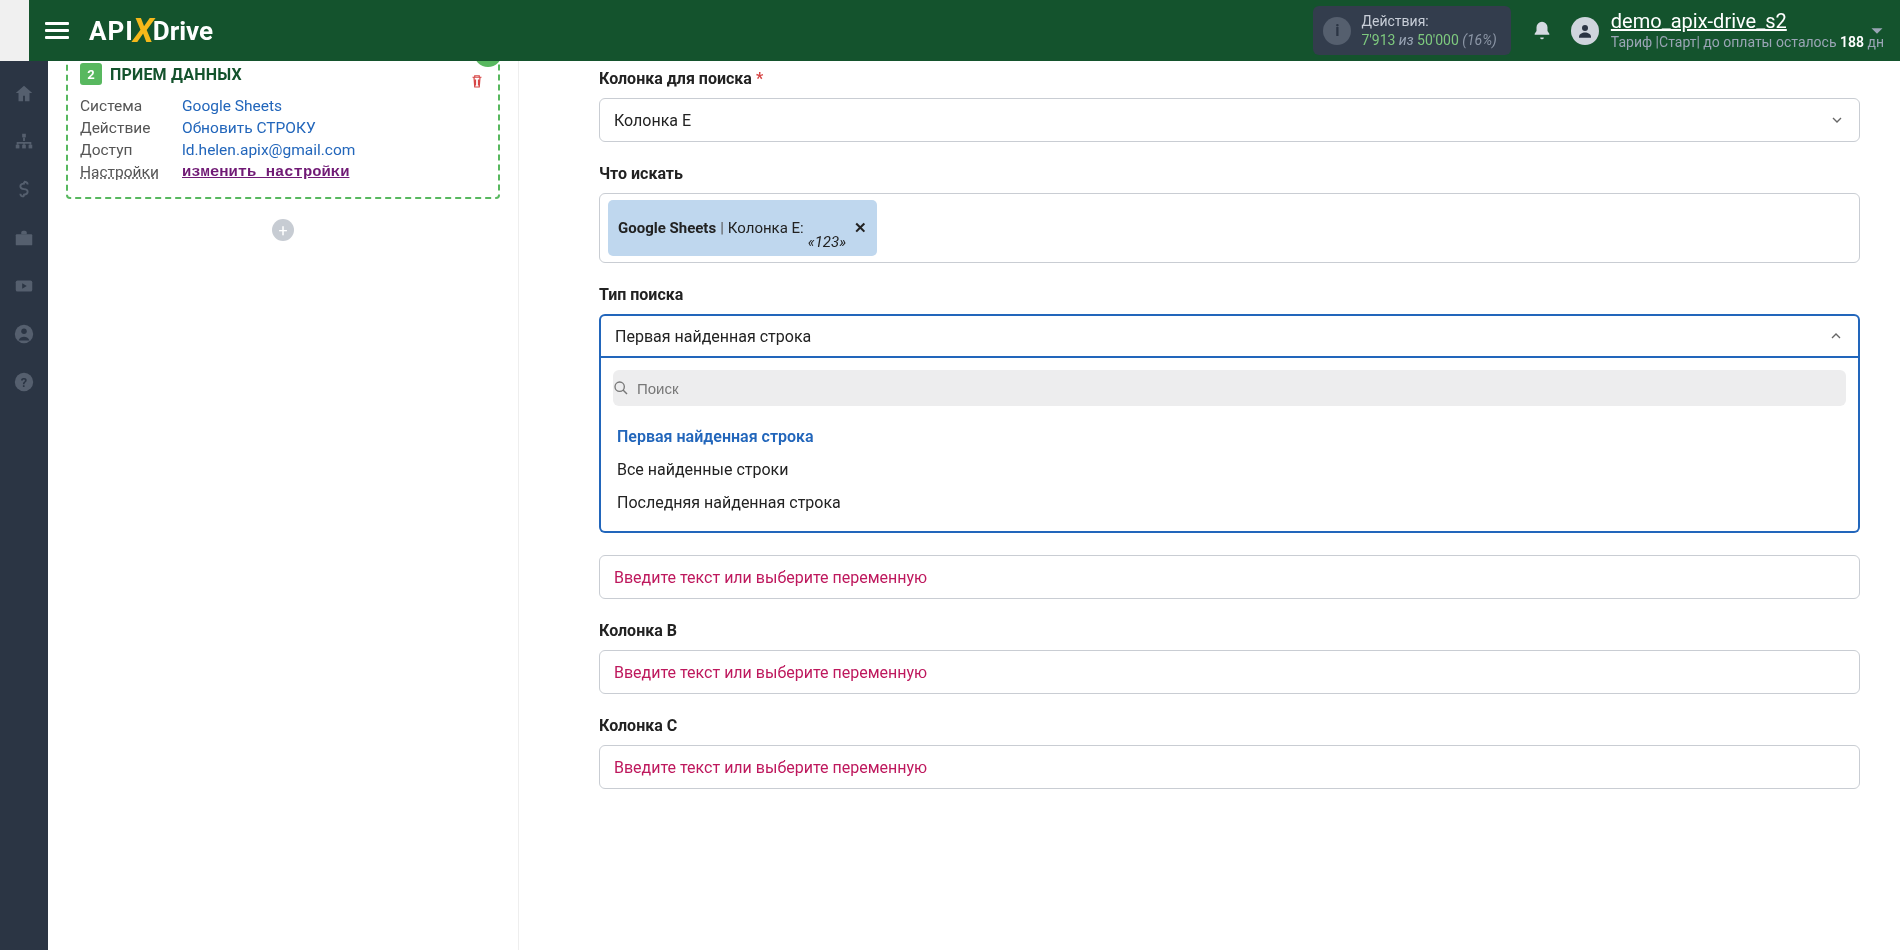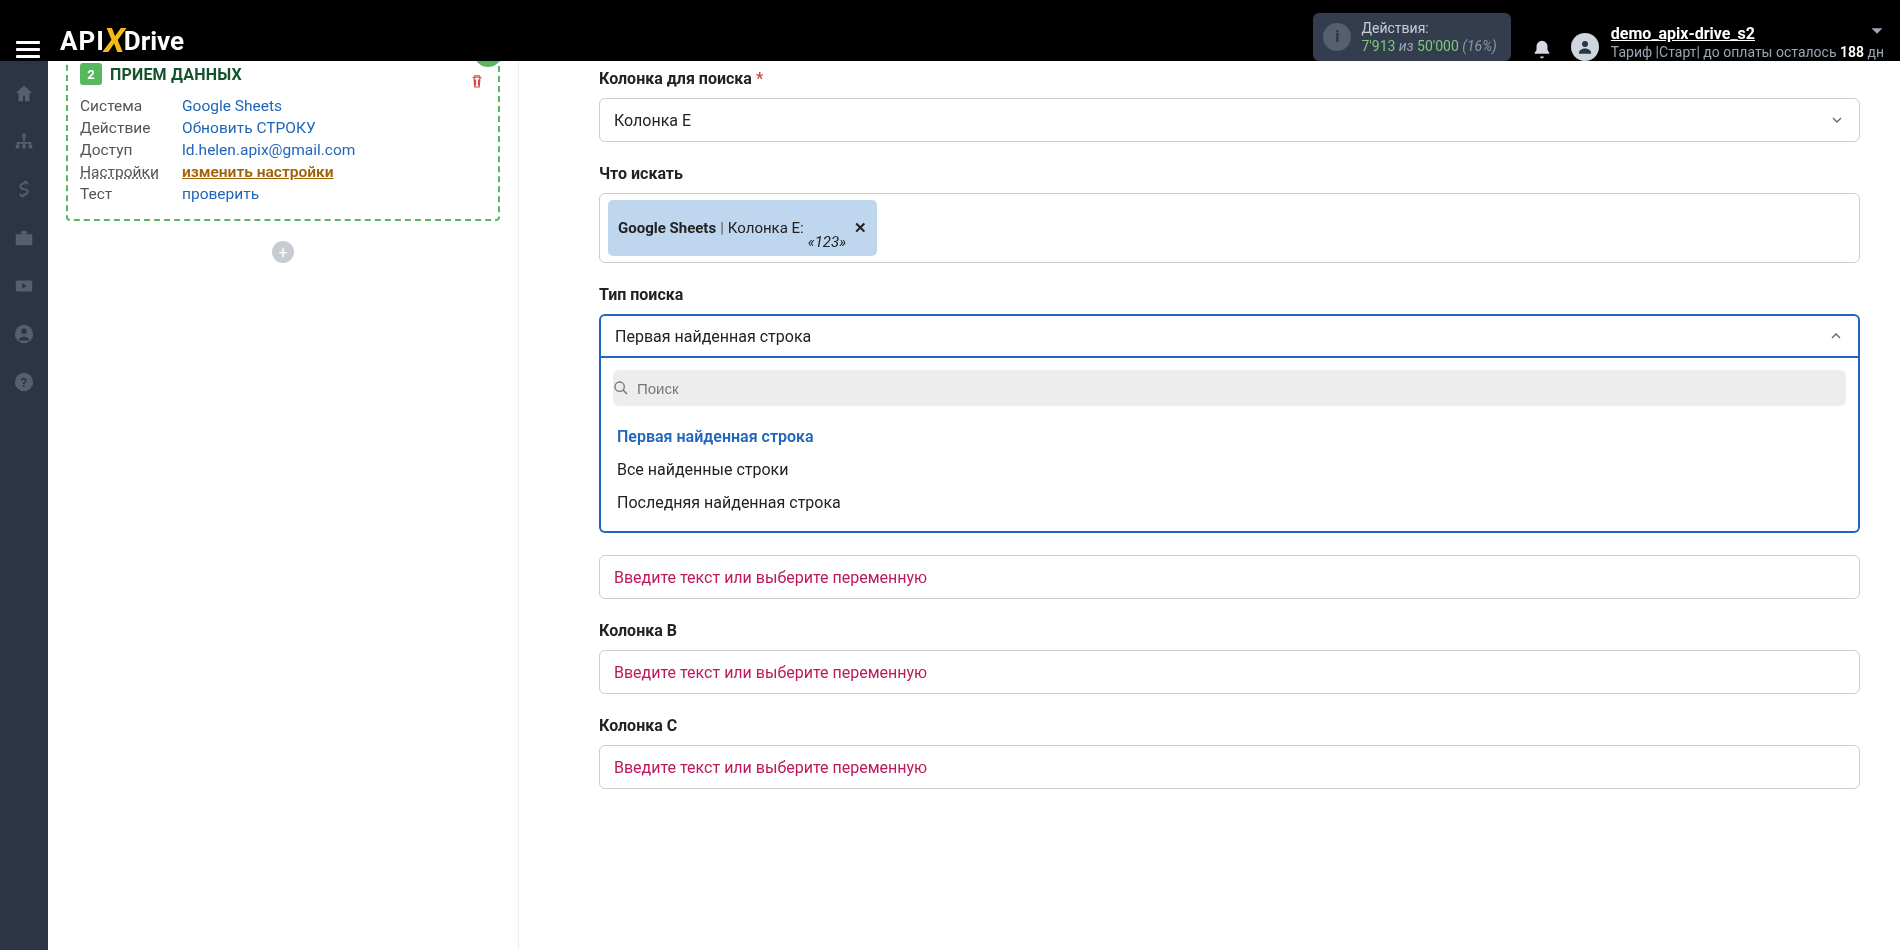--- a/index.html
+++ b/index.html
@@ -1,39 +1,39 @@
 <!DOCTYPE html>
 <html><head>
 <meta charset="utf-8">
 <style>
 * { margin: 0; padding: 0; box-sizing: border-box; }
 body { font-family: -apple-system, BlinkMacSystemFont, "Segoe UI", Roboto, Arial, sans-serif; background: #f0f0f0; overflow: hidden; }
 
 
-.header { height: 61px; background: #000000; display: flex; align-items: flex-end; padding: 0 16px; color: #fff; position: relative; }
+.header { height: 61px; background: #14532d; display: flex; align-items: center; padding: 0 16px; color: #fff; position: relative; margin-left: 29px; }
 .menu-btn { width: 24px; height: 24px; display: flex; flex-direction: column; justify-content: center; gap: 4px; cursor: pointer; margin-right: 20px; }
 .menu-btn span { height: 3px; background: #fff; border-radius: 1px; }
 .logo { font-size: 26px; font-weight: 700; display: flex; align-items: center; }
 .logo .api { color: #fff; letter-spacing: 1px; }
 .logo .x { color: #f5b81a; font-size: 34px; font-weight: 700; margin: 0 -1px; transform: translateY(-1px); font-style: italic; }
 .logo .drive { color: #fff; }
 .header-spacer { flex: 1; }
 .actions-box { background: #333d4d; border-radius: 6px; padding: 6px 14px 6px 10px; display: flex; align-items: center; gap: 10px; margin-right: 20px; }
 .info-icon { width: 28px; height: 28px; border-radius: 50%; background: #555f6e; color: #2b3544; display: flex; align-items: center; justify-content: center; font-weight: 700; font-size: 16px; }
 .actions-text { font-size: 14px; line-height: 1.3; }
 .actions-label { color: #c8ced8; }
 .actions-counts .c1 { color: #7ec97e; }
 .actions-counts .iz { color: #9aa5b5; font-style: italic; }
 .actions-counts .c2 { color: #7ec97e; }
 .actions-counts .pct { color: #8c96a6; font-style: italic; }
 .bell { width: 22px; height: 22px; color: #d5dae2; margin-right: 18px; cursor: pointer; }
 .avatar { width: 28px; height: 28px; border-radius: 50%; background: #cfd5dd; display: flex; align-items: center; justify-content: center; margin-right: 12px; }
 .avatar svg { width: 18px; height: 18px; fill: #2b3544; }
 .user-block { line-height: 1.25; }
-.user-name { color: #fff; font-size: 16px; text-decoration: underline; font-weight: bold; }
+.user-name { color: #fff; font-size: 20px; text-decoration: underline; }
 .user-plan { color: #9aa5b5; font-size: 14px; }
 .user-plan .days { color: #fff; font-weight: 600; }
 .header-caret { position: absolute; right: 12px; top: 50%; transform: translateY(-50%); color: #9aa5b5; width: 22px; height: 22px; }
 
 
 .sidebar { position: fixed; left: 0; top: 61px; bottom: 0; width: 48px; background: #2b3544; display: flex; flex-direction: column; align-items: center; padding-top: 10px; gap: 2px; }
 .side-item { width: 48px; height: 46px; display: flex; align-items: center; justify-content: center; color: #555f6e; cursor: pointer; }
 .side-item svg { width: 22px; height: 22px; }
 
 
@@ -48,21 +48,21 @@
 .step-trash { position: absolute; right: 12px; top: 18px; width: 18px; height: 20px; cursor: pointer; }
 .step-trash svg { width: 100%; height: 100%; stroke: #d64545; fill: none; stroke-width: 1.6; }
 .step-header { display: flex; align-items: center; gap: 8px; margin-bottom: 12px; }
 .step-num { width: 22px; height: 22px; background: #58b85f; color: #fff; border-radius: 3px; display: flex; align-items: center; justify-content: center; font-size: 13px; font-weight: 700; }
 .step-title { color: #14532d; font-size: 16px; font-weight: 700; letter-spacing: .2px; }
 .step-rows { font-size: 15.5px; color: #555; }
 .step-row { display: flex; gap: 18px; margin-bottom: 4px; }
 .step-row .lbl { width: 84px; color: #555; }
 .step-row .lbl.u { text-decoration: underline dotted; }
 .step-row .val { color: #2266bb; }
-.step-row .val.u { text-decoration: underline; font-weight: 600; color: #a16207; }
+.step-row .val.u { text-decoration: underline; font-weight: 600; color: #701a75; font-family: Liberation Mono, monospace; }
 .step-row .val.link { cursor: pointer; }
 .add-btn { width: 22px; height: 22px; border-radius: 50%; background: #c7ccd3; color: #fff; display: flex; align-items: center; justify-content: center; margin: 20px auto 0; font-size: 16px; cursor: pointer; }
 
 
 .form-group { margin-bottom: 22px; }
 .form-label { font-size: 16px; font-weight: 700; color: #222; margin-bottom: 10px; display: flex; align-items: center; gap: 4px; }
 .req { color: #d64545; }
 .select-box, .input-box { border: 1px solid #c9cdd3; border-radius: 6px; background: #fff; height: 44px; display: flex; align-items: center; padding: 0 14px; font-size: 16px; color: #222; position: relative; }
 .select-box.open { border: 2px solid #2266bb; border-radius: 6px 6px 0 0; }
 .select-caret { position: absolute; right: 14px; width: 16px; height: 16px; color: #666; }
@@ -199,24 +199,20 @@
             <span class="val link">Обновить СТРОКУ</span>
           </div>
         <div class="step-row">
             <span class="lbl">Доступ</span>
             <span class="val link">ld.helen.apix@gmail.com</span>
           </div>
         <div class="step-row">
             <span class="lbl u">Настройки</span>
             <span class="val u link">изменить настройки</span>
           </div>
-        <div class="step-row">
-            <span class="lbl">Тест</span>
-            <span class="val link">проверить</span>
-          </div>
       </div>
     </div>
     <div class="add-btn">+</div>
   </div>
 
   <div class="right-col">
 
     <div class="form-group">
       <div class="form-label">
           <span>Колонка для поиска</span>

